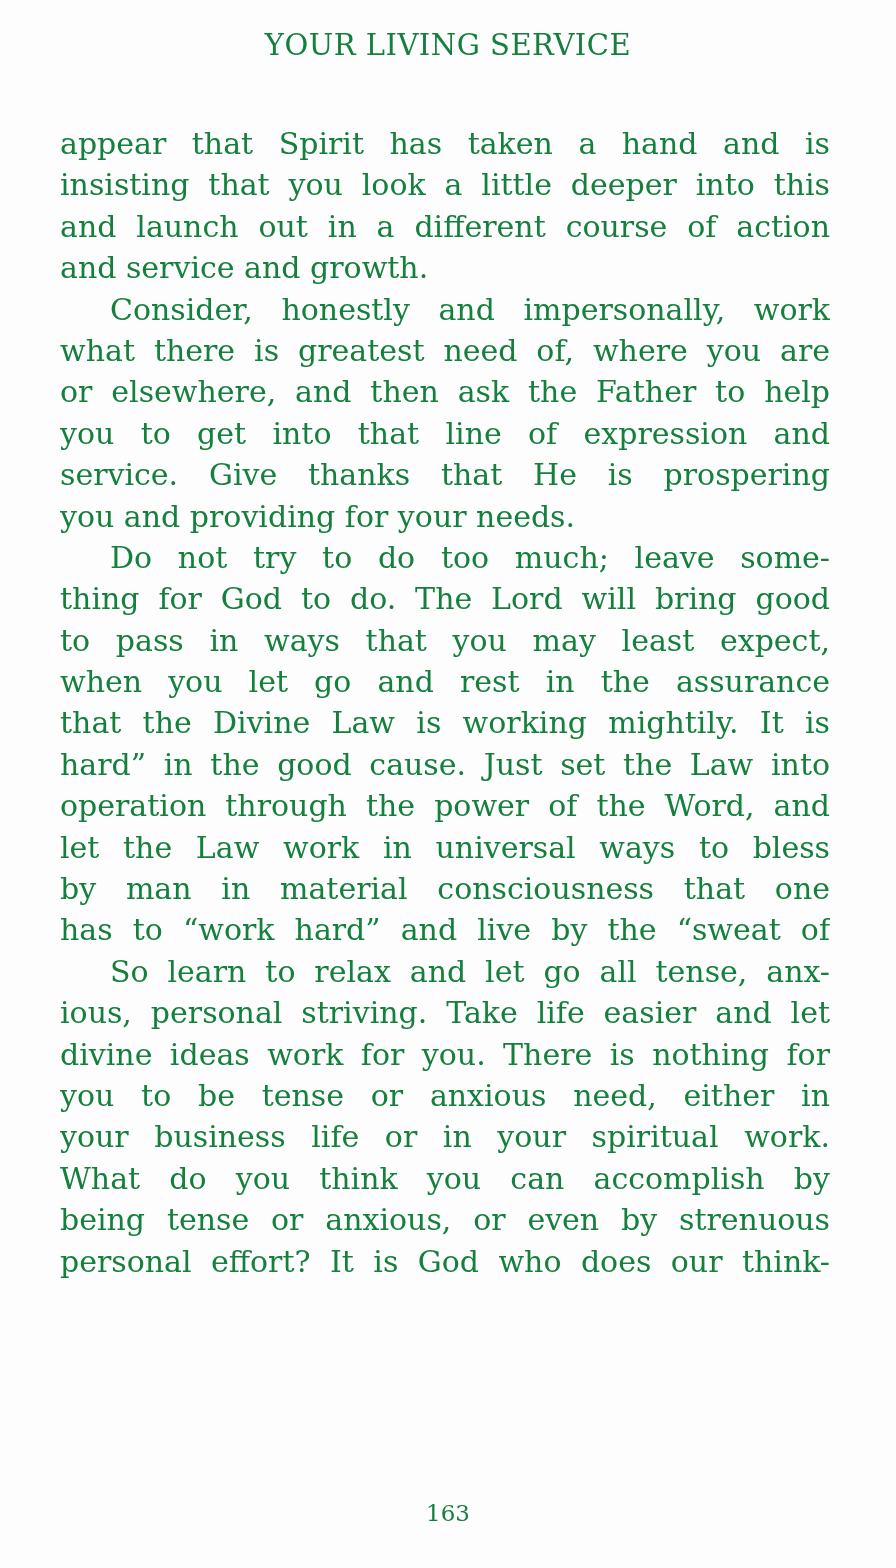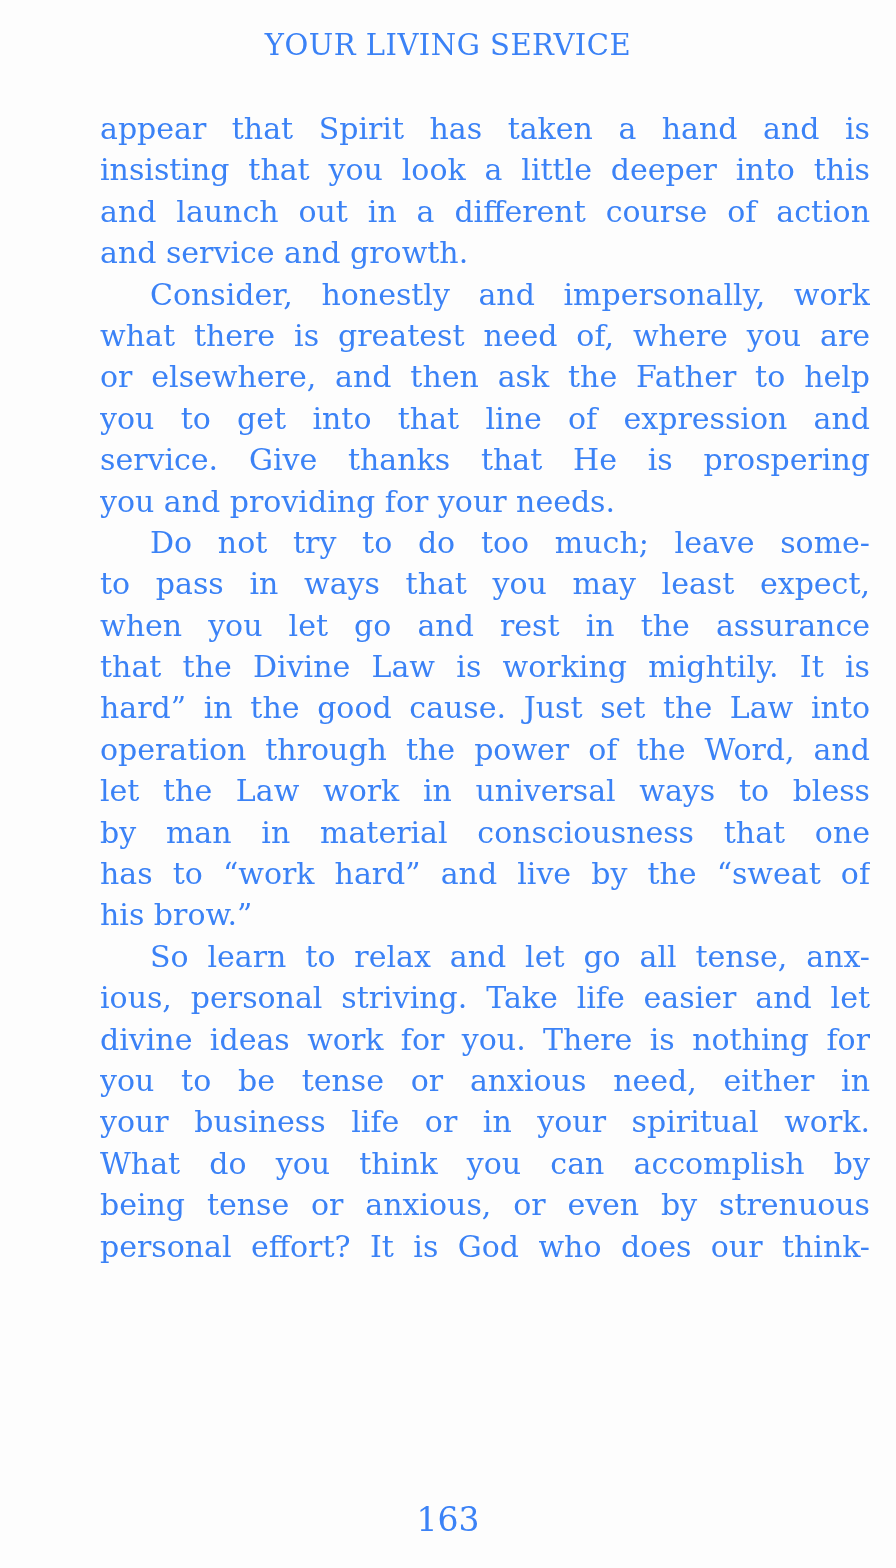--- a/index.html
+++ b/index.html
@@ -5,40 +5,39 @@
   html, body {
     margin: 0;
     padding: 0;
     background: #ffffff;
   }
   .page {
     position: relative;
     width: 896px;
     height: 1568px;
     background: #fdfdfd;
-    color: #3b82f6;
+    color: #15803d;
     font-family: "DejaVu Serif", serif;
     overflow: hidden;
   }
   .running-head {
     position: absolute;
     top: 28px;
     left: 0;
     width: 100%;
     text-align: center;
     font-size: 29px;
     letter-spacing: 0.5px;
     white-space: nowrap;
   }
   .page-body {
     position: absolute;
-    top: 108px;
+    top: 123px;
     left: 60px;
     width: 770px;
-    margin-left: 40px;
   }
   .line {
     font-size: 30px;
     line-height: 41.4px;
     height: 41.4px;
     overflow: hidden;
     text-align: justify;
     text-align-last: justify;
     white-space: normal;
   }
@@ -47,50 +46,50 @@
   }
   .line.endline {
     text-align-last: left;
   }
   .folio {
     position: absolute;
     top: 1500px;
     left: 0;
     width: 100%;
     text-align: center;
-    font-size: 33px;
+    font-size: 23px;
   }
 </style>
 </head>
 <body>
 
 <div class="page">
   <div class="running-head">YOUR LIVING SERVICE</div>
 
   <div class="page-body">
       <div class="line">appear that Spirit has taken a hand and is</div>
       <div class="line">insisting that you look a little deeper into this</div>
       <div class="line">and launch out in a different course of action</div>
       <div class="line endline">and service and growth.</div>
       <div class="line indent">Consider, honestly and impersonally, work</div>
       <div class="line">what there is greatest need of, where you are</div>
       <div class="line">or elsewhere, and then ask the Father to help</div>
       <div class="line">you to get into that line of expression and</div>
       <div class="line">service. Give thanks that He is prospering</div>
       <div class="line endline">you and providing for your needs.</div>
       <div class="line indent">Do not try to do too much; leave some-</div>
+      <div class="line">thing for God to do. The Lord will bring good</div>
       <div class="line">to pass in ways that you may least expect,</div>
       <div class="line">when you let go and rest in the assurance</div>
       <div class="line">that the Divine Law is working mightily. It is</div>
       <div class="line">hard” in the good cause. Just set the Law into</div>
       <div class="line">operation through the power of the Word, and</div>
       <div class="line">let the Law work in universal ways to bless</div>
       <div class="line">by man in material consciousness that one</div>
       <div class="line">has to “work hard” and live by the “sweat of</div>
-      <div class="line endline">his brow.”</div>
       <div class="line indent">So learn to relax and let go all tense, anx-</div>
       <div class="line">ious, personal striving. Take life easier and let</div>
       <div class="line">divine ideas work for you. There is nothing for</div>
       <div class="line">you to be tense or anxious need, either in</div>
       <div class="line">your business life or in your spiritual work.</div>
       <div class="line">What do you think you can accomplish by</div>
       <div class="line">being tense or anxious, or even by strenuous</div>
       <div class="line">personal effort? It is God who does our think-</div>
     </div>
 

